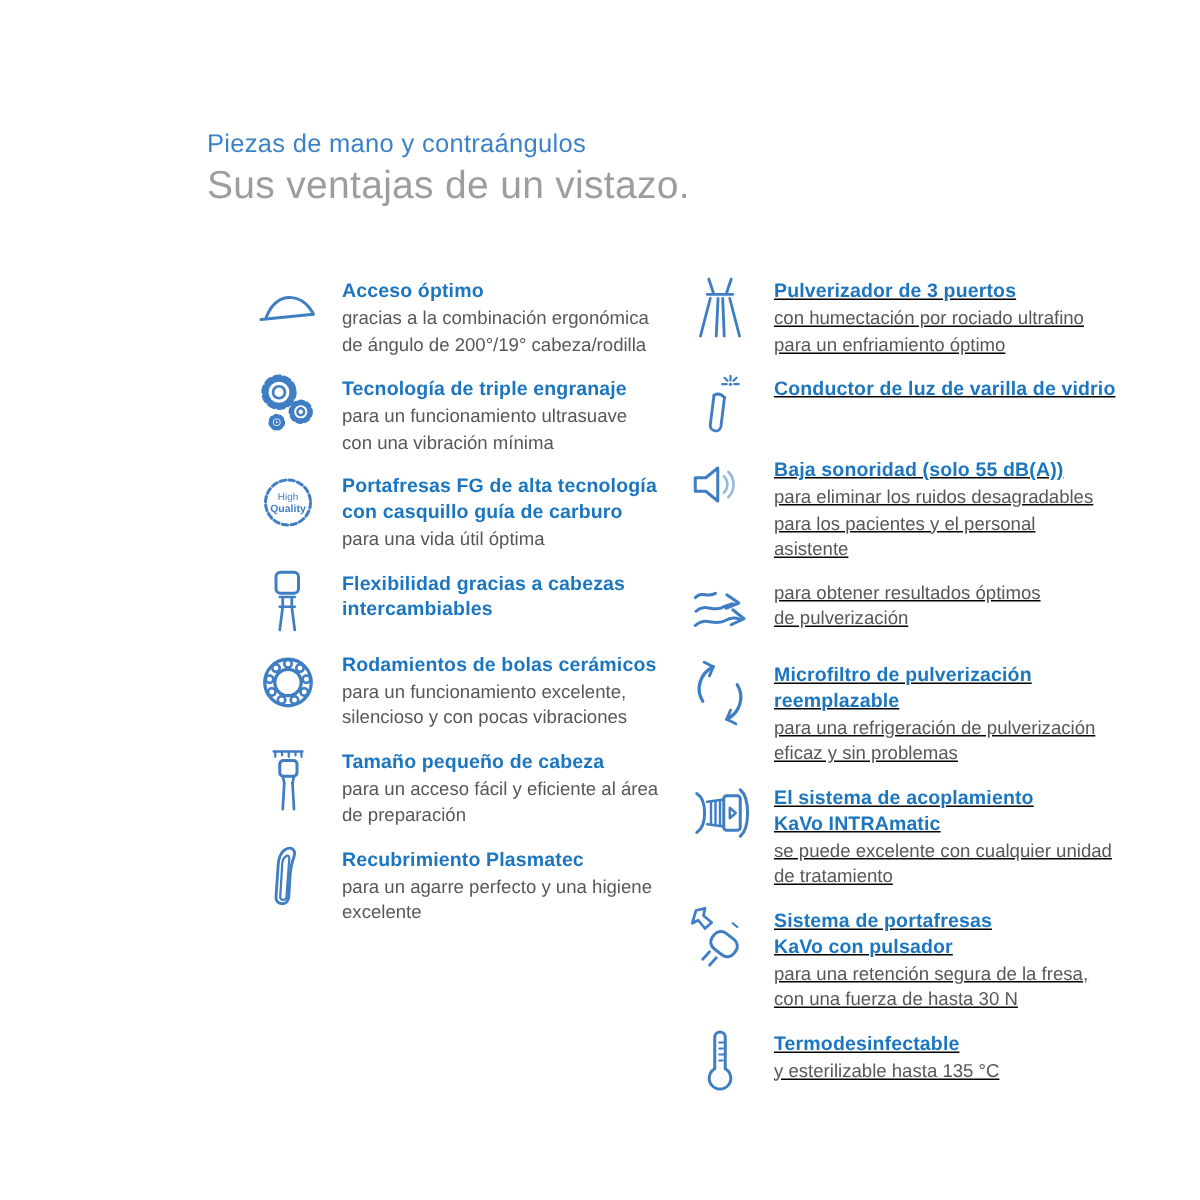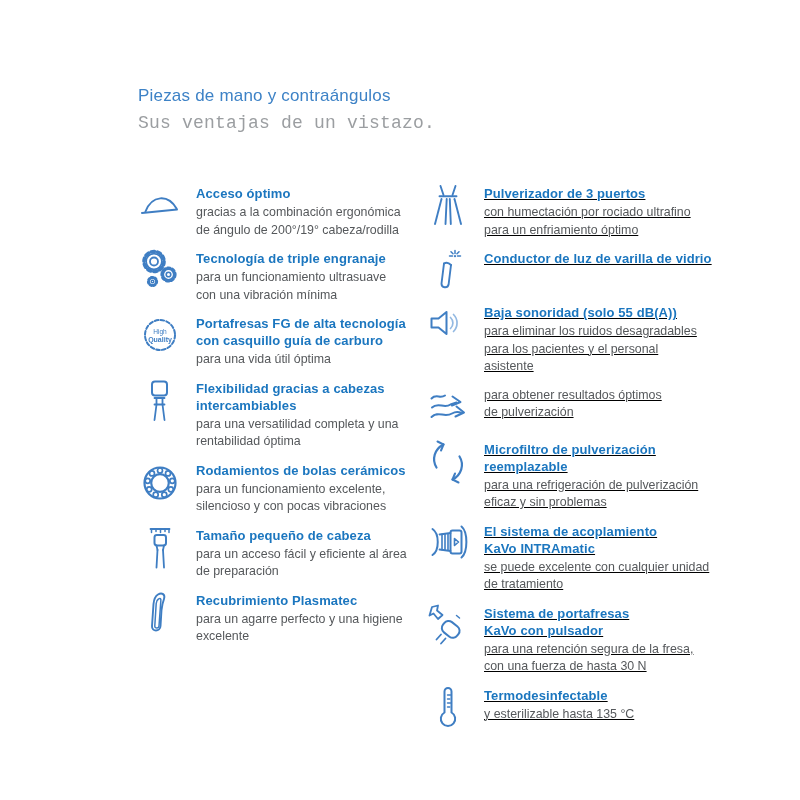--- a/index.html
+++ b/index.html
@@ -2,23 +2,23 @@
 <html style="--c-heading: #3d82c6; --c-subtitle: #9b9ea1; --c-item_title: #1b76bf; --c-body: #55585b; --c-icon: #3f7ec3; --c-icon_light: #93b9e2;"><head>
 <meta charset="utf-8">
 <style>
   html,body{margin:0;padding:0;background:#ffffff;}
   body{width:800px;height:800px;position:relative;overflow:hidden;
        font-family:"Liberation Sans", sans-serif;}
   .page{position:absolute;inset:0;background:#fff;}
 
   .header{position:absolute;left:138px;top:82px;}
   .page-title{font-size:17px;line-height:27px;letter-spacing:.2px;color:var(--c-heading,#3d82c6);}
-  .page-subtitle{font-size:18px;line-height:27px;letter-spacing:.2px;color:var(--c-subtitle,#9b9ea1);margin-top:1px;font-family:Liberation Mono, monospace;}
-
-  .columns{position:absolute;left:138px;top:184px;display:flex;width:620px;}
+  .page-subtitle{font-size:26px;line-height:27px;letter-spacing:.2px;color:var(--c-subtitle,#9b9ea1);margin-top:1px;}
+
+  .columns{position:absolute;left:138px;top:184px;display:flex;width:620px;justify-content:flex-end;}
   .col{display:flex;flex-direction:column;}
   .col-left{width:288px;}
   .col-right{width:300px;text-decoration:underline;}
 
   .item{display:flex;align-items:flex-start;margin-bottom:10px;}
   .icon-box{flex:0 0 44px;width:44px;margin-right:14px;display:flex;justify-content:center;}
   .icon-box svg{width:40px;height:44px;display:block;}
   .txt{flex:0 0 auto;padding-top:1px;}
   .f-title{font-size:13px;font-weight:bold;color:var(--c-item_title,#1b76bf);
            line-height:17px;white-space:pre-line;margin-bottom:2px;letter-spacing:.1px;}
@@ -98,22 +98,20 @@
         <div class="icon-box">
           <svg class="ficon" viewBox="0 0 40 44">
             <rect x="12" y="2.5" width="15" height="14" rx="3" stroke-width="2"></rect>
             <path d="M14.5 19 H24.5 M16.5 19 V25.5 M22.5 19 V25.5 M14.5 25.5 H24.5" stroke-width="1.8"></path>
             <path d="M16.5 25.5 L14.5 41 M22.5 25.5 L24.5 41" stroke-width="1.8"></path>
           </svg>
         </div>
         <div class="txt">
           <div class="f-title">Flexibilidad gracias a cabezas
 intercambiables</div>
-          <div class="f-body">para una versatilidad completa y una
-rentabilidad óptima</div>
         </div>
       </div>
 
       <div class="item">
         <div class="icon-box">
           <svg class="ficon" viewBox="0 0 40 44">
             <circle cx="20" cy="22" r="15.5" stroke-width="2.2"></circle>
             <circle cx="20" cy="22" r="8.8" stroke-width="2.2"></circle>
             <circle cx="20" cy="9.5" r="2.5" stroke-width="1.7"></circle>
             <circle cx="28" cy="12.4" r="2.5" stroke-width="1.7"></circle>

